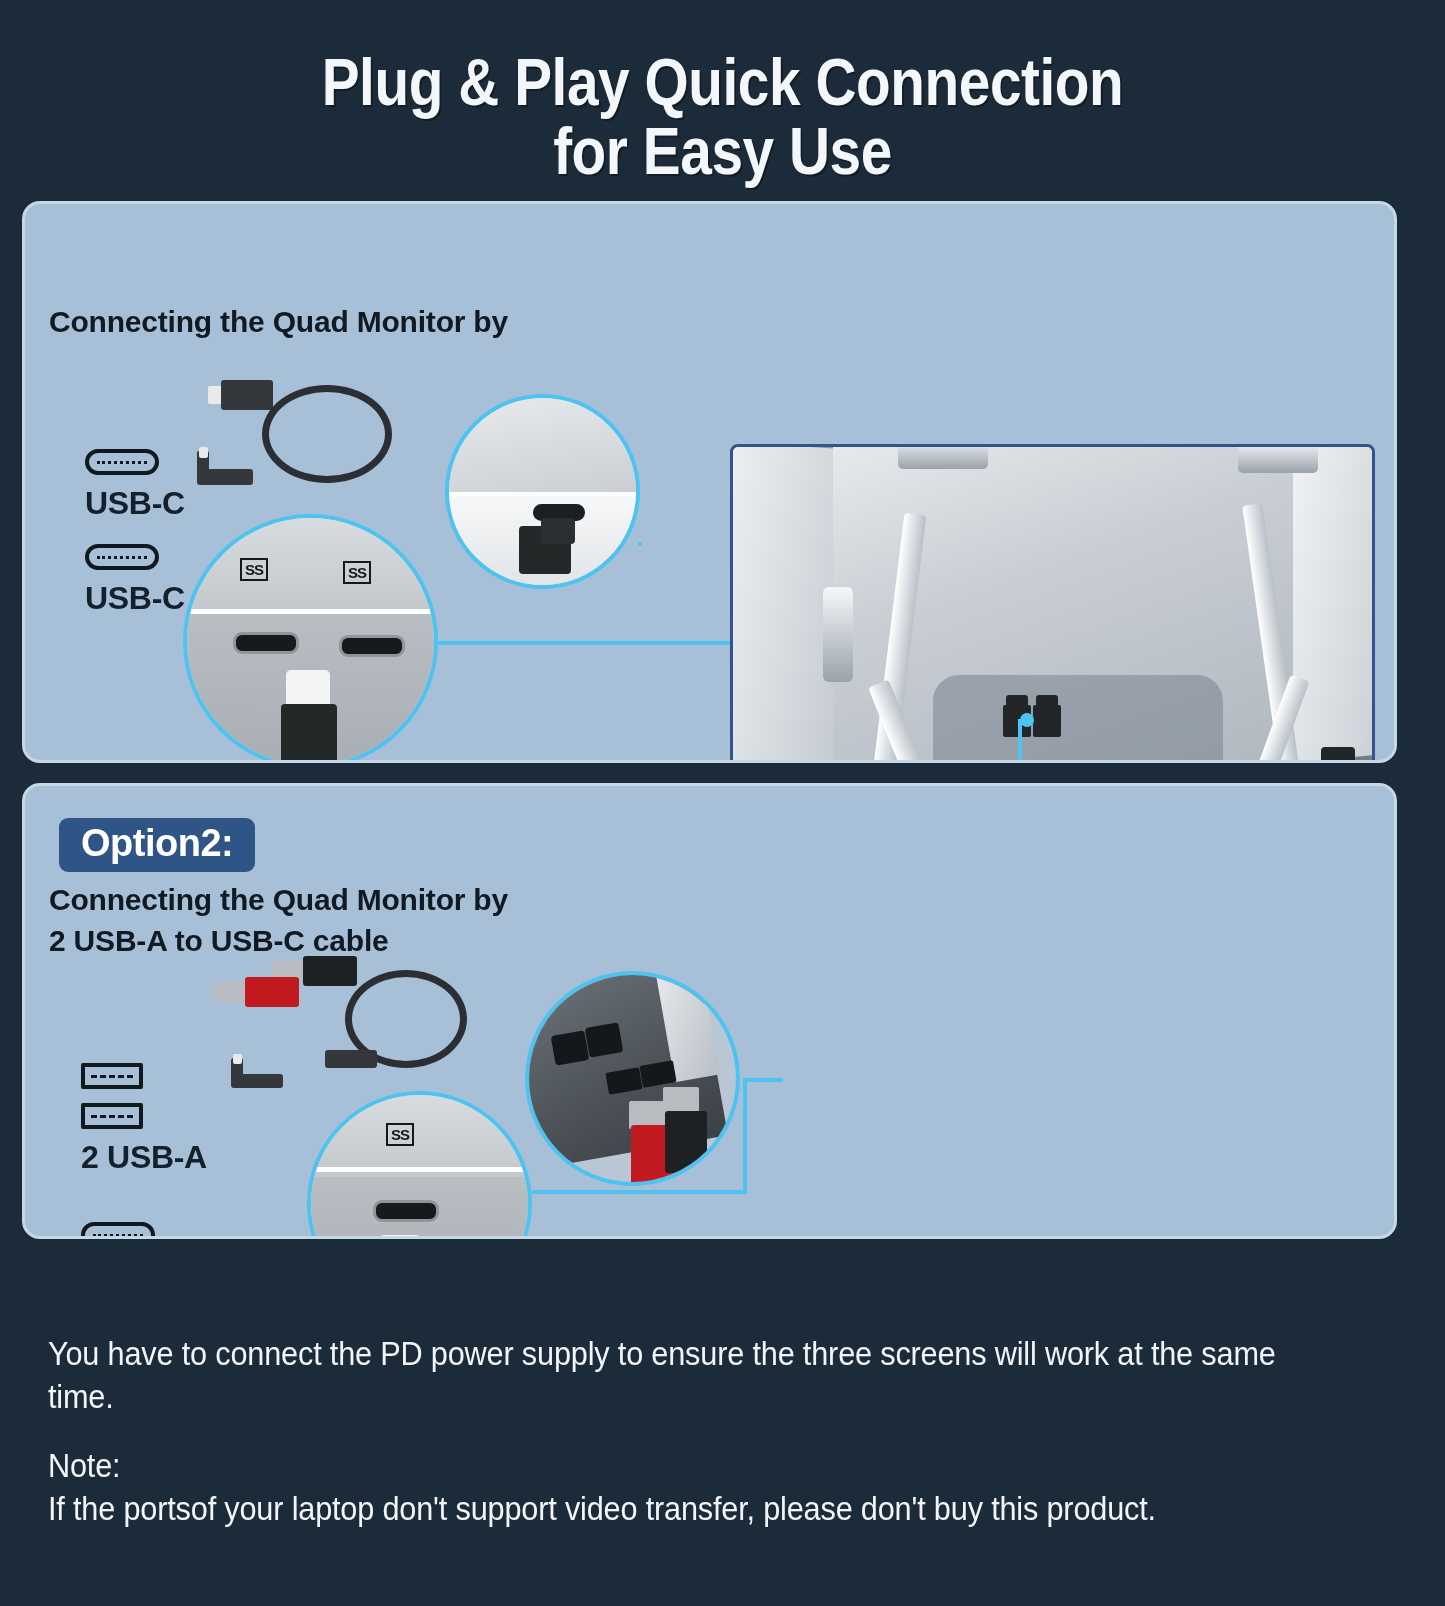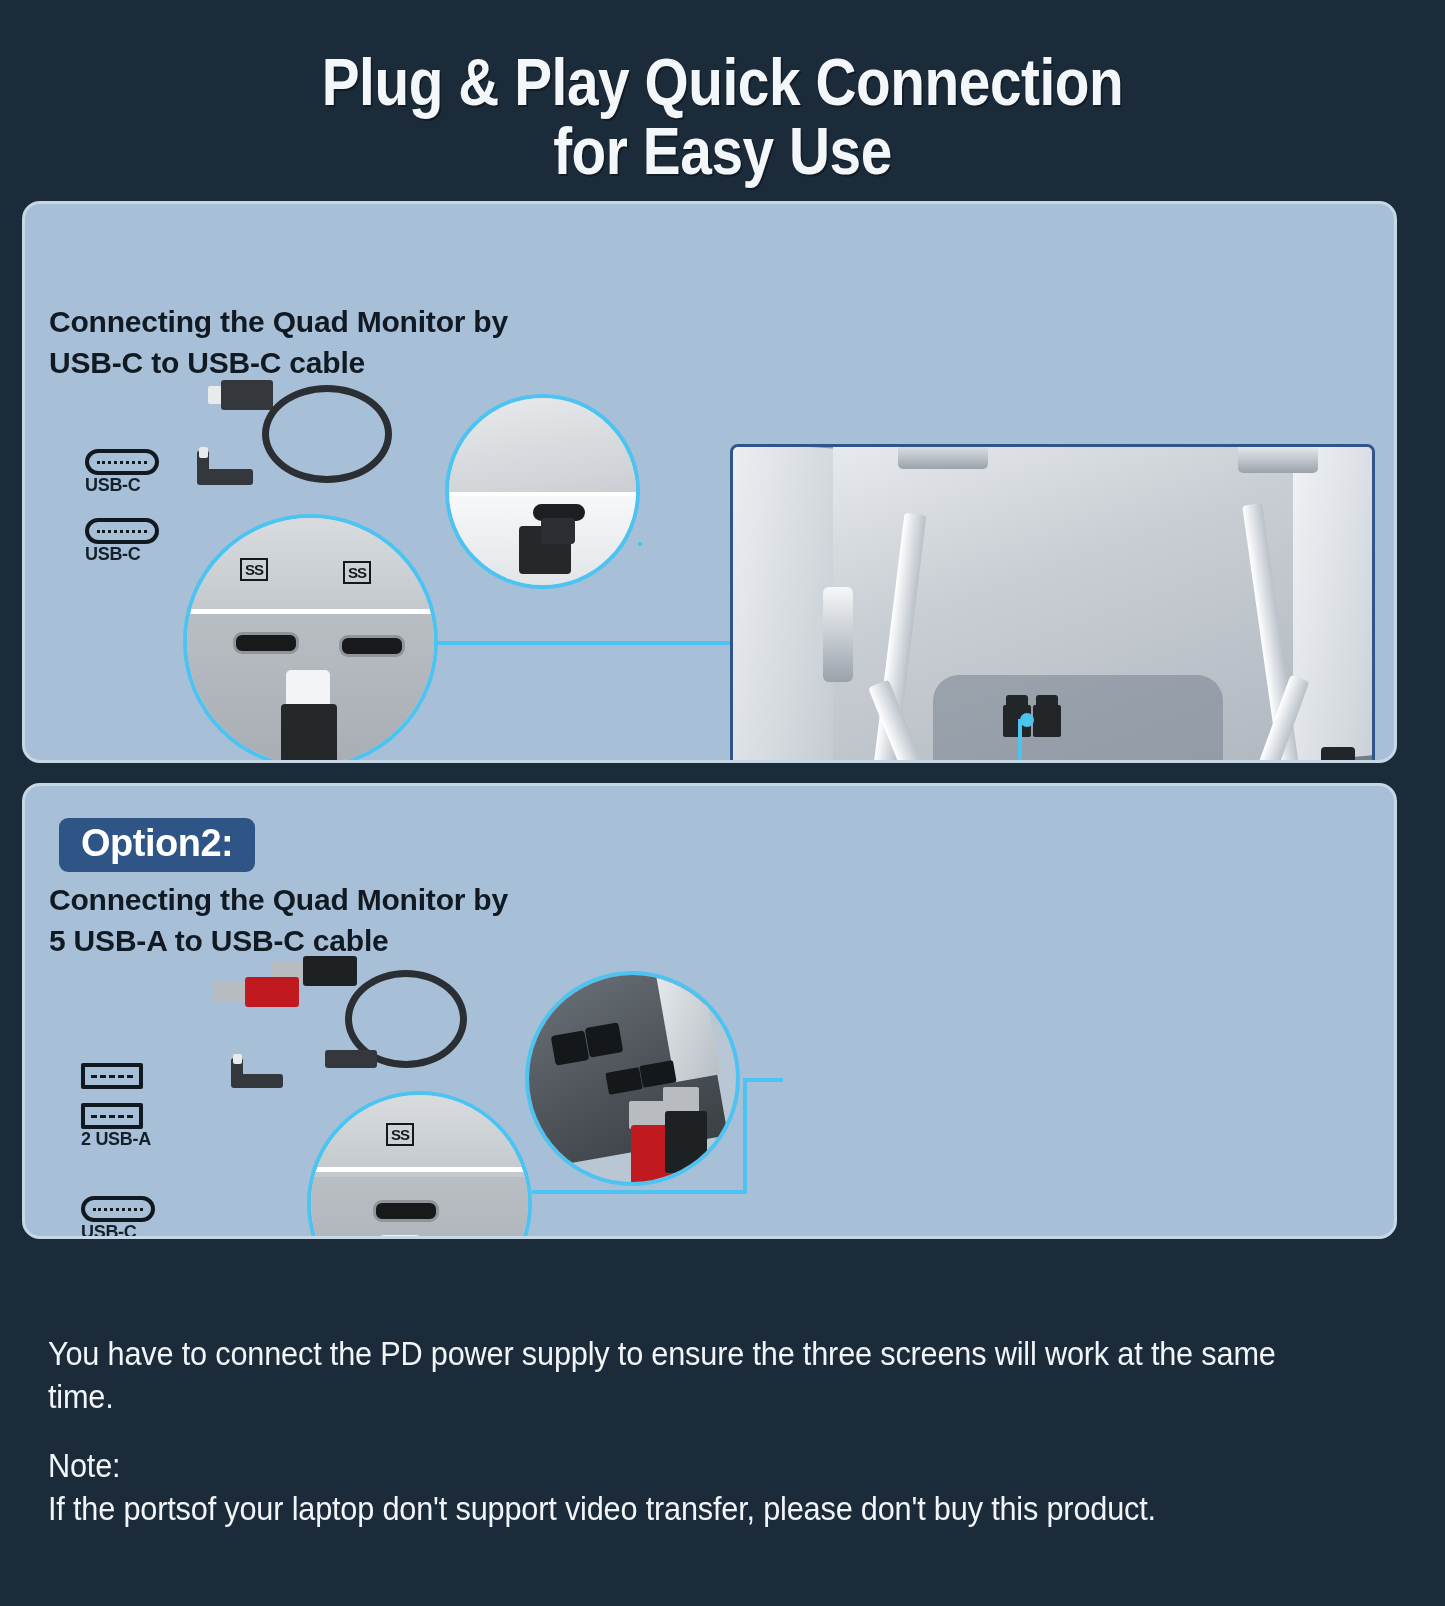--- a/index.html
+++ b/index.html
@@ -54,22 +54,22 @@
     color: #111a22;
     font-weight: bold;
     font-size: 30px;
     line-height: 1.35;
     letter-spacing: -0.2px;
   }
 
   
   .portcol { position: absolute; }
   .port-label {
-    font-size: 18px; font-weight: bold; color: #14202b;
-    letter-spacing: -0.3px; margin-top: 0;
+    font-size: 32px; font-weight: bold; color: #14202b;
+    letter-spacing: -0.3px; margin-top: 10px;
   }
   .usbc-ico {
     width: 74px; height: 26px; border: 4px solid #101820;
     border-radius: 13px; position: relative; background: transparent;
   }
   .usbc-ico::after {
     content:""; position:absolute; left:8px; right:8px; top:8px; height:3px;
     border-top: 3px dotted #101820;
   }
   .usba-ico {
@@ -187,21 +187,20 @@
 <div class="title">
   <div>Plug &amp; Play Quick Connection</div>
   <div>for Easy Use</div>
 </div>
 
 <div class="panel" id="panel1">
 
 
   <div class="subtitle" style="left:24px; top:98px;">
     <div>Connecting the Quad Monitor by</div>
-    <div>USB-C to USB-C cable</div>
   </div>
 
   <div class="portcol" style="left:60px; top:245px;">
     <div style="margin-bottom:4px;">
       <div class="usbc-ico"></div>
       <div class="port-label">USB-C</div>
     </div>
     <div style="margin-top:22px;">
       <div class="usbc-ico"></div>
       <div class="port-label">USB-C</div>
@@ -282,21 +281,21 @@
 
   </div>
 </div>
 
 <div class="panel" id="panel2">
 
   <div class="badge" style="left:34px; top:32px;">Option2:</div>
 
   <div class="subtitle" style="left:24px; top:94px;">
     <div>Connecting the Quad Monitor by</div>
-    <div>5 USB-A to USB-C cable</div>
+    <div>2 USB-A to USB-C cable</div>
   </div>
 
   <div class="portcol" style="left:56px; top:277px;">
     <div class="usba-ico"></div>
     <div class="usba-ico" style="margin-top:14px;"></div>
     <div class="port-label">2 USB-A</div>
     <div class="usbc-ico" style="margin-top:46px;"></div>
     <div class="port-label">USB-C</div>
   </div>
 

